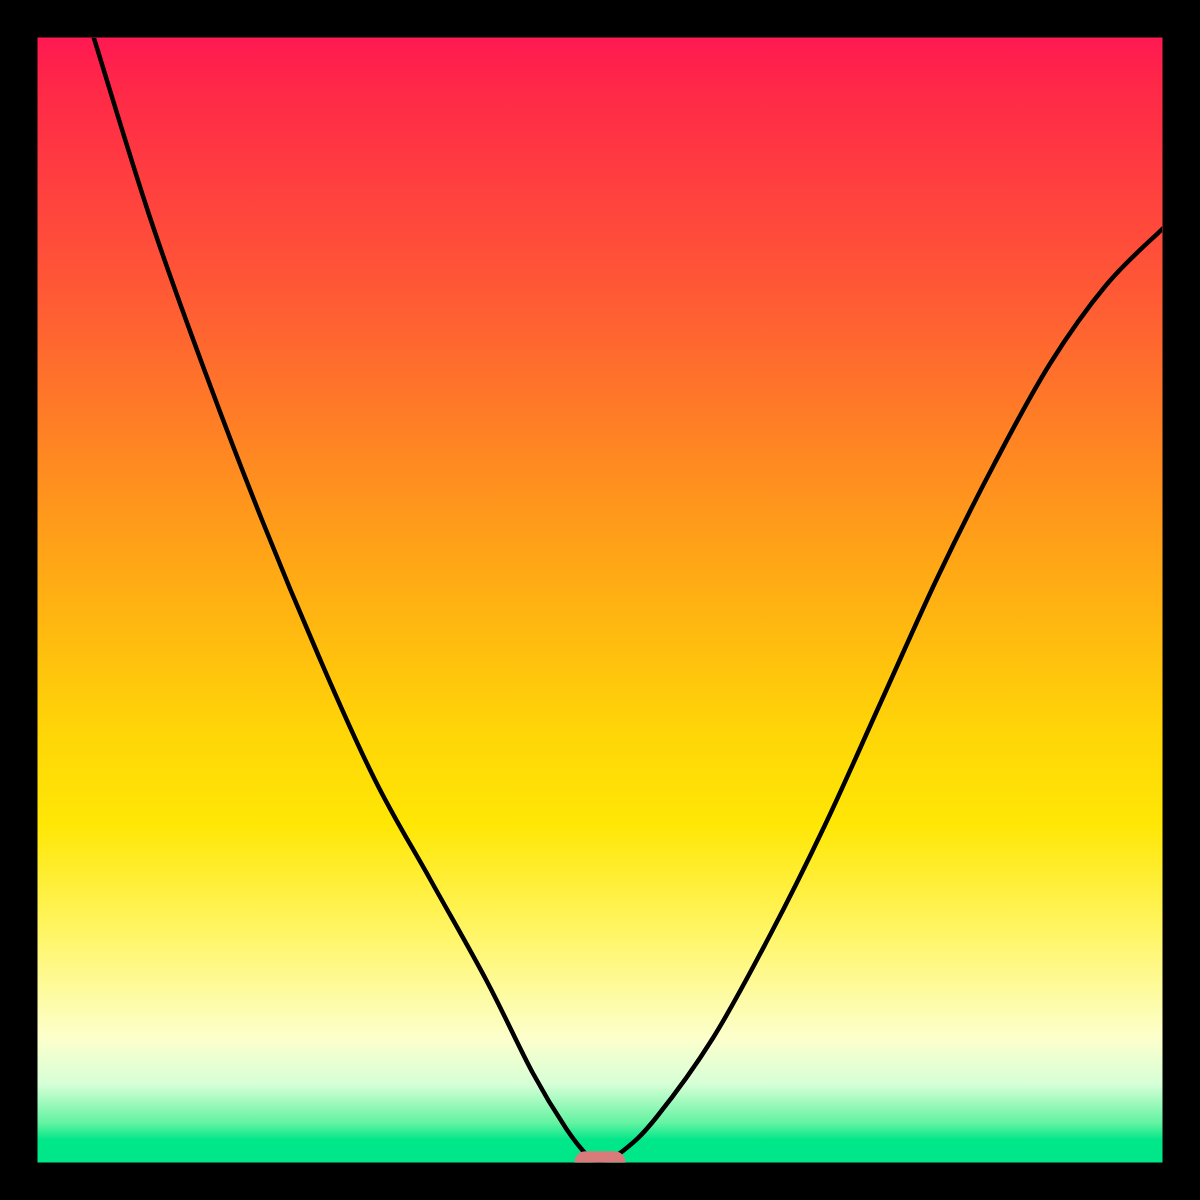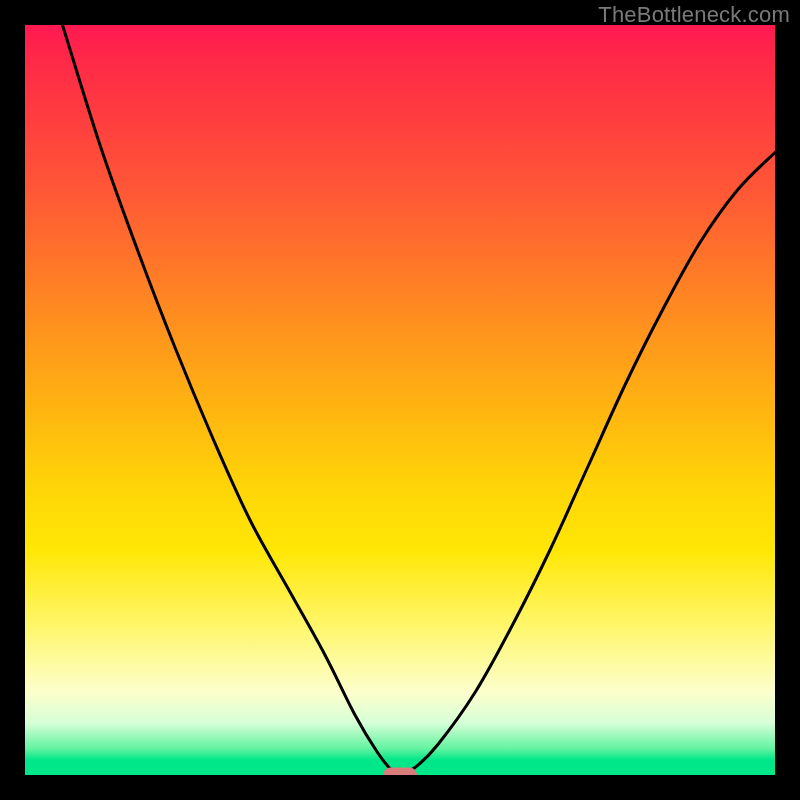--- a/index.html
+++ b/index.html
@@ -68,21 +68,20 @@
     height: 15px;
     background: #d97b7b;
     border-radius: 8px;
     transform: translate(-50%, -50%);
   }
 </style>
 </head>
 <body>
 
 <div class="plot-wrap">
-  <div class="watermark">TheBottleneck.com</div>
 
   <div class="plot-area">
     <svg class="curve" viewBox="0 0 750 750" preserveAspectRatio="none">
       <path id="curve-left" fill="none" stroke="#000" stroke-width="3" stroke-linecap="round" stroke-linejoin="round" d="M 37.5 0.0 C 44.3 21.6, 61.5 79.5, 75.0 120.0 C 88.5 160.5, 99.0 188.5, 112.5 225.0 C 126.0 261.4, 136.5 288.8, 150.0 322.5 C 163.5 356.3, 174.0 381.4, 187.5 412.5 C 201.0 443.6, 211.5 468.0, 225.0 495.0 C 238.5 522.0, 249.0 538.2, 262.5 562.5 C 276.0 586.8, 287.9 607.0, 300.0 630.0 C 312.1 653.0, 320.6 672.5, 330.0 690.0 C 339.4 707.5, 345.8 717.4, 352.5 727.5 C 359.3 737.6, 363.4 742.2, 367.5 746.3 C 371.6 750.3, 373.6 749.3, 375.0 750.0"></path>
       <path id="curve-right" fill="none" stroke="#000" stroke-width="3" stroke-linecap="round" stroke-linejoin="round" d="M 375.0 750.0 C 377.7 748.6, 383.3 747.9, 390.0 742.5 C 396.8 737.1, 401.7 733.5, 412.5 720.0 C 423.3 706.5, 436.5 689.1, 450.0 667.5 C 463.5 645.9, 474.0 625.6, 487.5 600.0 C 501.0 574.4, 511.5 553.4, 525.0 525.0 C 538.5 496.6, 549.0 472.2, 562.5 442.5 C 576.0 412.8, 586.5 388.4, 600.0 360.0 C 613.5 331.6, 624.0 310.6, 637.5 285.0 C 651.0 259.4, 661.5 239.1, 675.0 217.5 C 688.5 195.9, 699.0 181.2, 712.5 165.0 C 726.0 148.8, 743.3 134.3, 750.0 127.5"></path>
     </svg>
     <div class="marker" id="marker" style="left: 375px; top: 750px;"></div>
   </div>
 </div>
 

